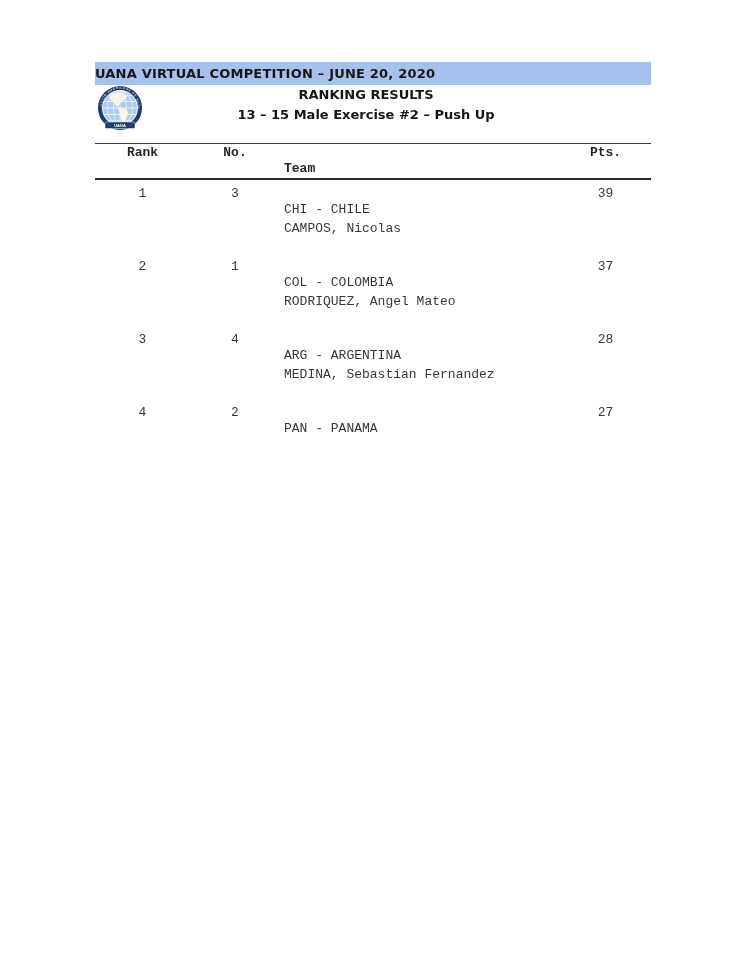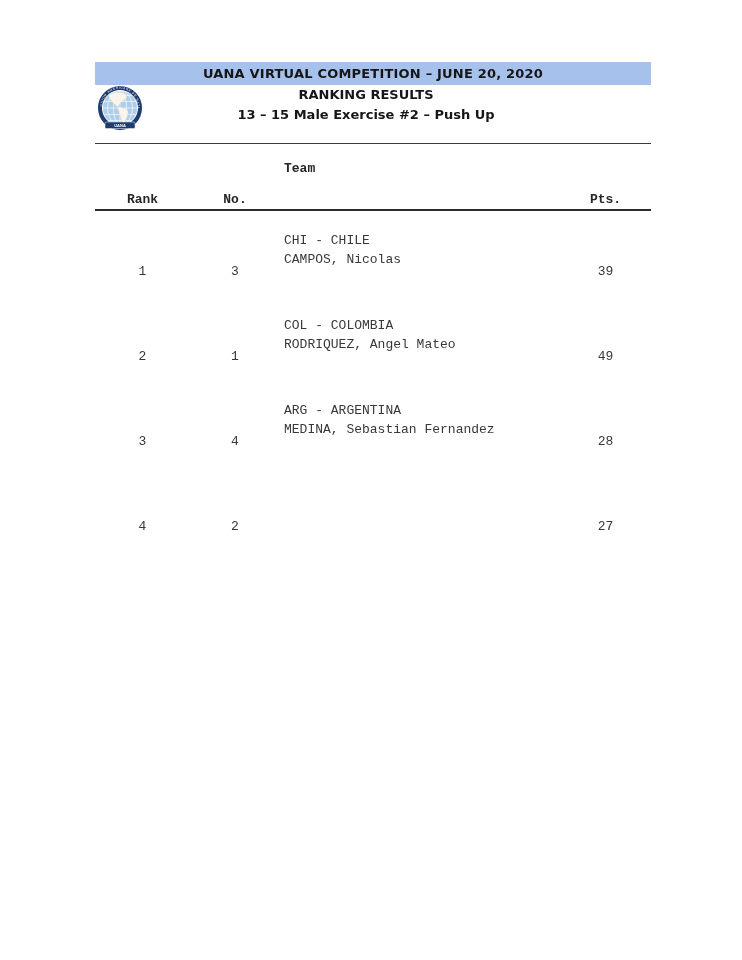--- a/index.html
+++ b/index.html
@@ -10,21 +10,21 @@
     color: #1c1c1c;
   }
   .page { position: absolute; inset: 0; background: #ffffff; }
 
   
   .banner {
     position: absolute;
     left: 95px; top: 62px;
     width: 556px; height: 23px;
     background: var(--banner-bg, #a6c1eb);
-    text-align: center;
+    text-align: left;
     line-height: 23px;
     font-family: "DejaVu Sans", sans-serif;
     font-weight: bold;
     font-size: 13px;
     color: #161616;
     letter-spacing: 0.2px;
   }
   .subtitle {
     position: absolute;
     left: 88px; width: 556px;
@@ -62,21 +62,21 @@
     line-height: 14px;
   }
   .tbody { padding-top: 4px; }
   .trow {
     display: grid;
     grid-template-columns: 95px 90px 280px 1fr;
     margin-bottom: 19px;
     line-height: 19px;
   }
   .c { display: block; }
-  .c.rank, .c.no, .c.pts { text-align: center; margin-top: 47px; }
+  .c.rank, .c.no, .c.pts { text-align: center; }
   .c.team { text-align: left; padding-left: 4px; margin-top: 16px; }
   .team-name, .athlete-name { display: block; white-space: pre; }
 </style>
 </head>
 <body>
 
 <div class="page">
 
   <div class="banner" style="background: rgb(166, 193, 235);">UANA VIRTUAL COMPETITION – JUNE 20, 2020</div>
 
@@ -141,36 +141,37 @@
     <span class="c pts">39</span>
   </div>
 
   <div class="trow">
     <span class="c rank">2</span>
     <span class="c no">1</span>
     <span class="c team">
       <span class="team-name">COL - COLOMBIA</span>
       <span class="athlete-name">RODRIQUEZ, Angel Mateo</span>
     </span>
-    <span class="c pts">49</span>
+    <span class="c pts">37</span>
   </div>
 
   <div class="trow">
     <span class="c rank">3</span>
     <span class="c no">4</span>
     <span class="c team">
       <span class="team-name">ARG - ARGENTINA</span>
       <span class="athlete-name">MEDINA, Sebastian Fernandez</span>
     </span>
     <span class="c pts">28</span>
   </div>
 
   <div class="trow">
     <span class="c rank">4</span>
     <span class="c no">2</span>
     <span class="c team">
+      <span class="team-name">PAN - PANAMA</span>
     </span>
     <span class="c pts">27</span>
   </div>
 </div>
   </div>
 
 </div>
 
 </body></html>

